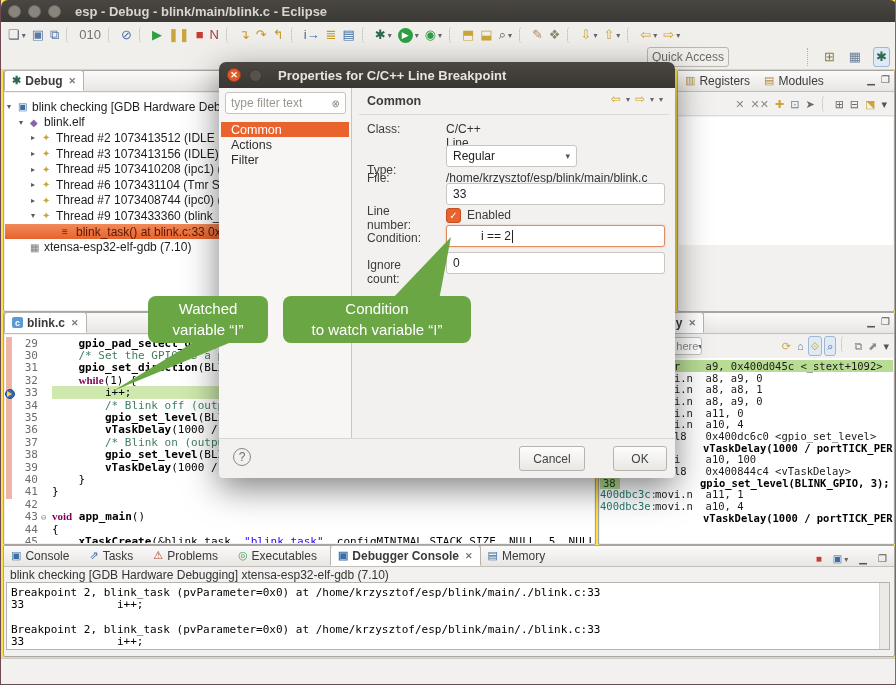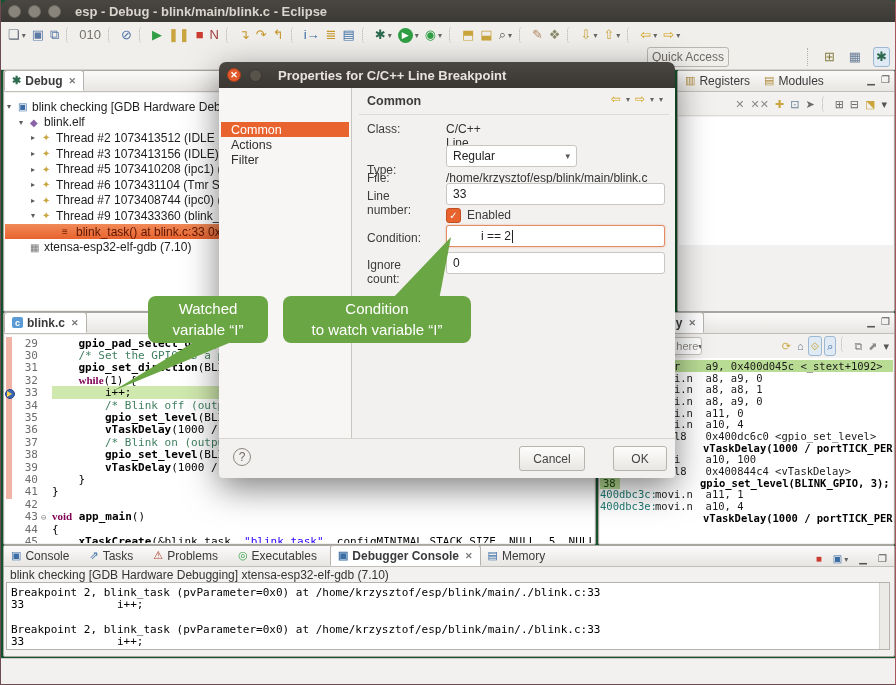--- a/index.html
+++ b/index.html
@@ -1,17 +1,17 @@
 <!DOCTYPE html>
 <html><head>
 <meta charset="utf-8">
 <style>
   html,body{margin:0;padding:0;background:#2f2d2b;}
   *{box-sizing:border-box;}
-  #app{position:relative;width:896px;height:685px;background:#14532d;
+  #app{position:relative;width:896px;height:685px;background:#fde047;
        font-family:"Liberation Sans",sans-serif;overflow:hidden;
        border-left:1px solid #6e4a52;border-right:1px solid #a8565e;border-bottom:1px solid #6e4a52;}
   .abs{position:absolute;}
   
   .titlebar{left:0;top:0;width:896px;height:22px;background:linear-gradient(#4a4742,#3b3935);
     border-radius:7px 7px 0 0;color:#d9d5cd;font-size:13px;font-weight:bold;
     display:flex;align-items:center;}
   .wbtn{width:13px;height:13px;border-radius:50%;background:#8a857c;border:1px solid #6e6a62;margin-left:7px;}
   .titlebar .ttext{margin-left:14px;}
   
@@ -826,20 +826,24 @@
 
   <div class="abs statusbar"></div>
 
   <div class="abs dialog">
     <div class="dlg-title">
       <span class="dlg-close">✕</span>
       <span class="dlg-circle2"></span>
       <span class="dtitle">Properties for C/C++ Line Breakpoint</span>
     </div>
     <div class="dlg-side">
+      <div class="filter-box">
+        <span>type filter text</span>
+        <span class="clr">⊗</span>
+      </div>
       <div class="dnav-list">
 
           <div class="dnav sel">Common</div>
 
           <div class="dnav">Actions</div>
 
           <div class="dnav">Filter</div>
         </div>
     </div>
     <div class="dlg-head">Common</div>
@@ -861,21 +865,21 @@
       <span class="ffield combo">
         <span>Regular</span>
         <span class="dd2">▾</span>
       </span>
     </div>
     <div class="frow" style="top:109px;">
       <span class="flabel">File:</span>
       <span class="fvalue">/home/krzysztof/esp/blink/main/blink.c</span>
     </div>
     <div class="frow" style="top:121px;">
-      <span class="flabel" style="top:6px;">Line number:</span>
+      <span class="flabel" style="top:21px;">Line number:</span>
       <span class="ffield">
           <span>33</span>
         </span>
     </div>
     <div class="frow" style="top:146px;">
       <span class="chk">✓</span>
       <span class="chklabel">Enabled</span>
     </div>
     <div class="frow" style="top:163px;">
       <span class="flabel" style="top:6px;">Condition:</span>

